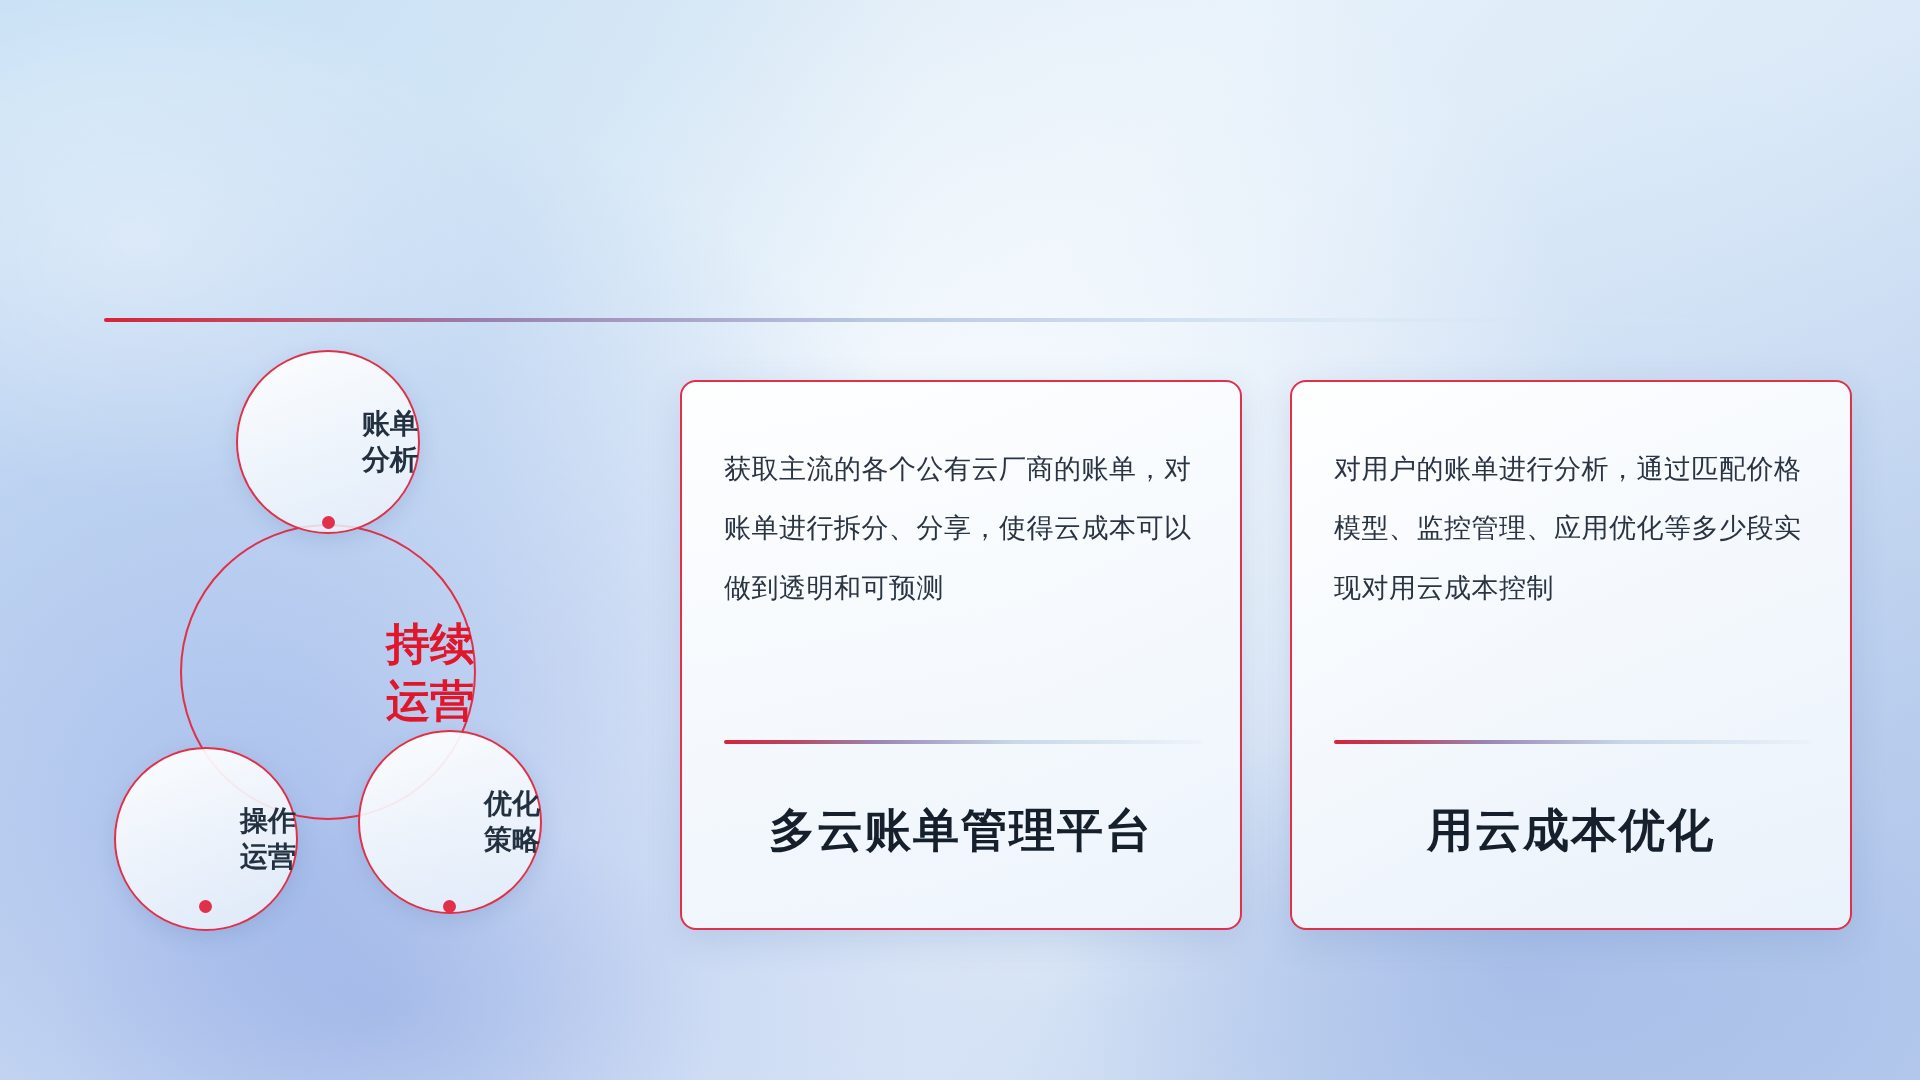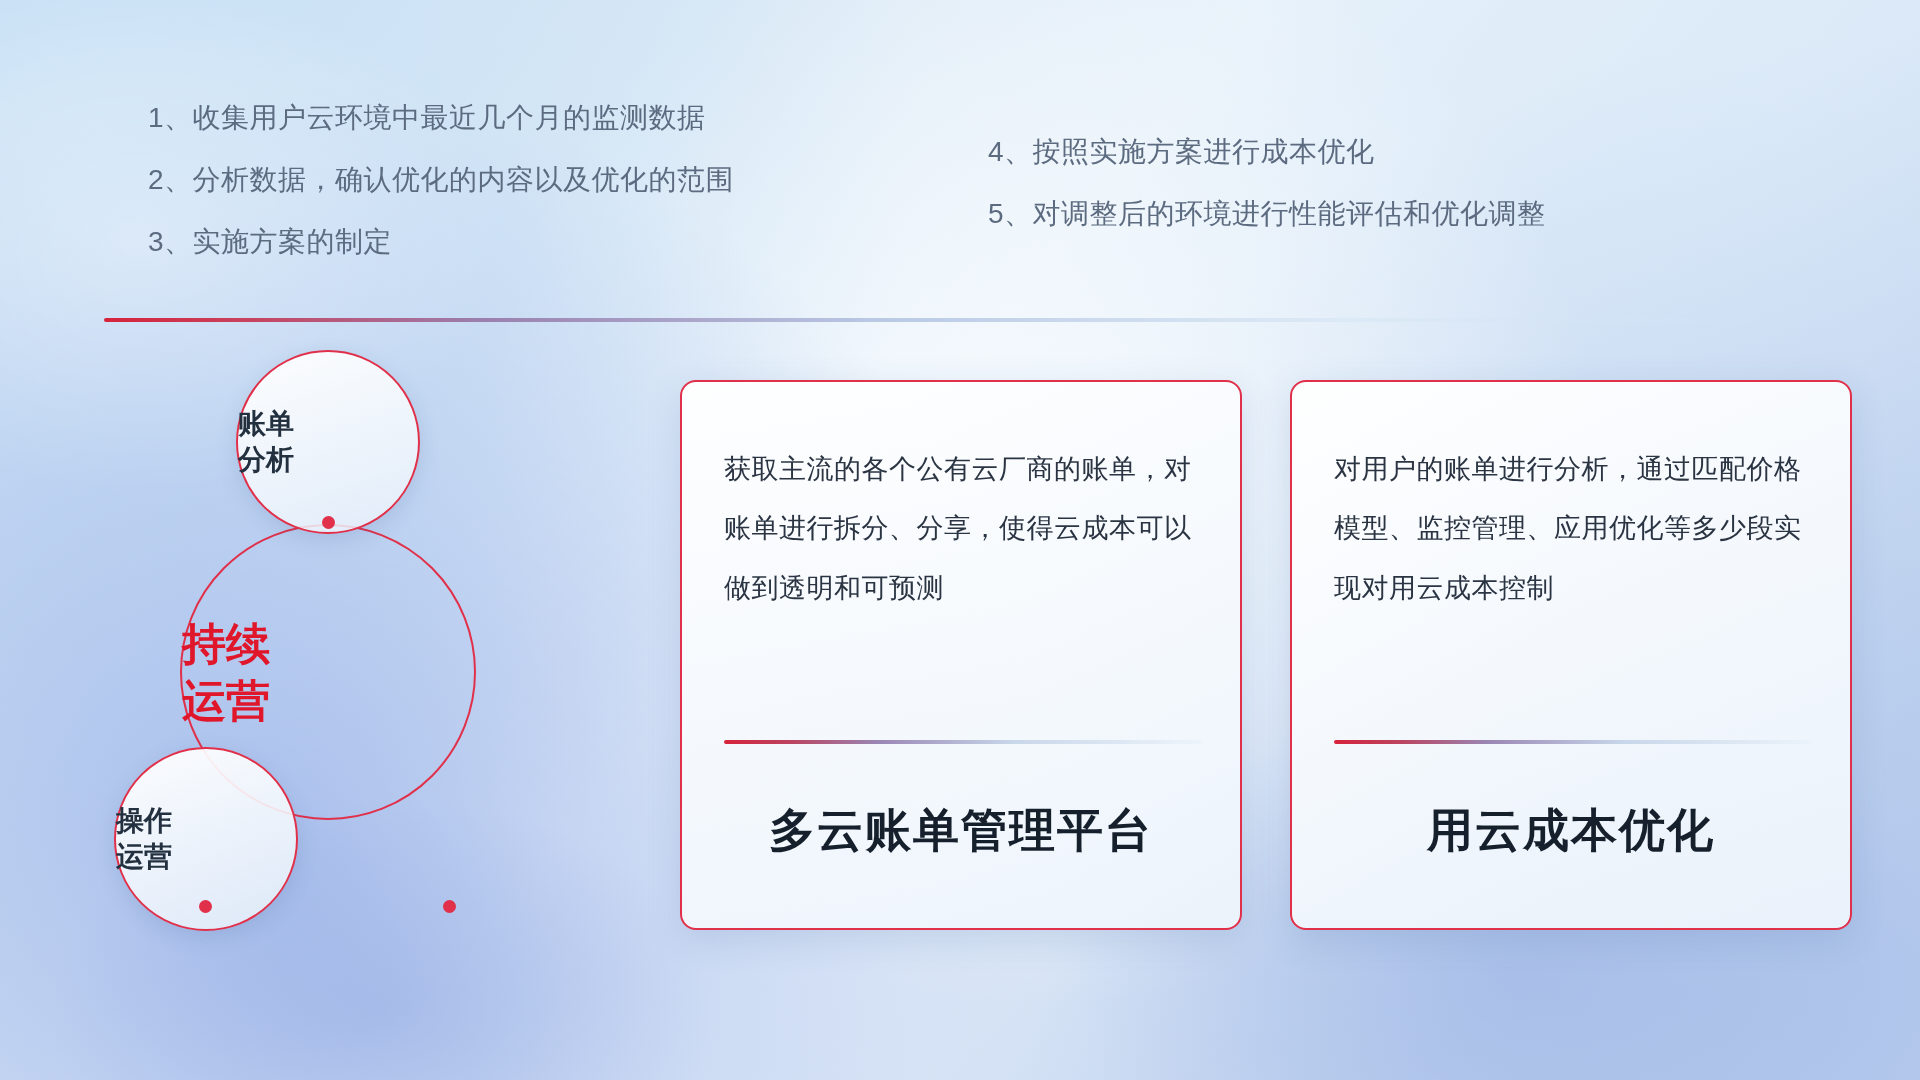--- a/index.html
+++ b/index.html
@@ -75,21 +75,21 @@
     top: 350px;
     width: 520px;
     height: 600px;
   }
   .circle {
     position: absolute;
     border-radius: 50%;
     border: 2px solid #e0304a;
     display: flex;
     align-items: center;
-    justify-content: flex-start;
+    justify-content: flex-end;
     text-align: center;
     box-sizing: border-box;
   }
   .c-bubble {
     background: linear-gradient(160deg, rgba(255,255,255,0.95), rgba(233,242,251,0.82));
     box-shadow: 0 6px 20px rgba(80,110,160,0.18);
   }
   .c-top {
     width: 184px; height: 184px;
     left: 140px; top: 0px;
@@ -169,31 +169,20 @@
     font-weight: bold;
     color: #16202c;
     letter-spacing: 2px;
   }
 </style>
 </head>
 <body>
 
 <div class="slide">
 
-  <div class="steps">
-    <div class="steps-col left">
-      <div class="step-line">1、收集用户云环境中最近几个月的监测数据</div>
-      <div class="step-line">2、分析数据，确认优化的内容以及优化的范围</div>
-      <div class="step-line">3、实施方案的制定</div>
-    </div>
-    <div class="steps-col right">
-      <div class="step-line">4、按照实施方案进行成本优化</div>
-      <div class="step-line">5、对调整后的环境进行性能评估和优化调整</div>
-    </div>
-  </div>
 
   <div class="divider"></div>
 
   <div class="venn">
 
     <div class="circle c-center">
       <div class="c-label">
         <div>持续</div>
         <div>运营</div>
       </div>
@@ -206,20 +195,26 @@
       </div>
     </div>
 
     <div class="circle c-bubble c-left">
       <div class="c-label">
         <div>操作</div>
         <div>运营</div>
       </div>
     </div>
 
+    <div class="circle c-bubble c-right">
+      <div class="c-label">
+        <div>优化</div>
+        <div>策略</div>
+      </div>
+    </div>
 
     <div class="dot dot-top"></div>
     <div class="dot dot-left"></div>
     <div class="dot dot-right"></div>
   </div>
 
   <div class="card card-1">
     <div class="card-body">获取主流的各个公有云厂商的账单，对账单进行拆分、分享，使得云成本可以做到透明和可预测</div>
     <div class="card-rule"></div>
     <div class="card-title">多云账单管理平台</div>

